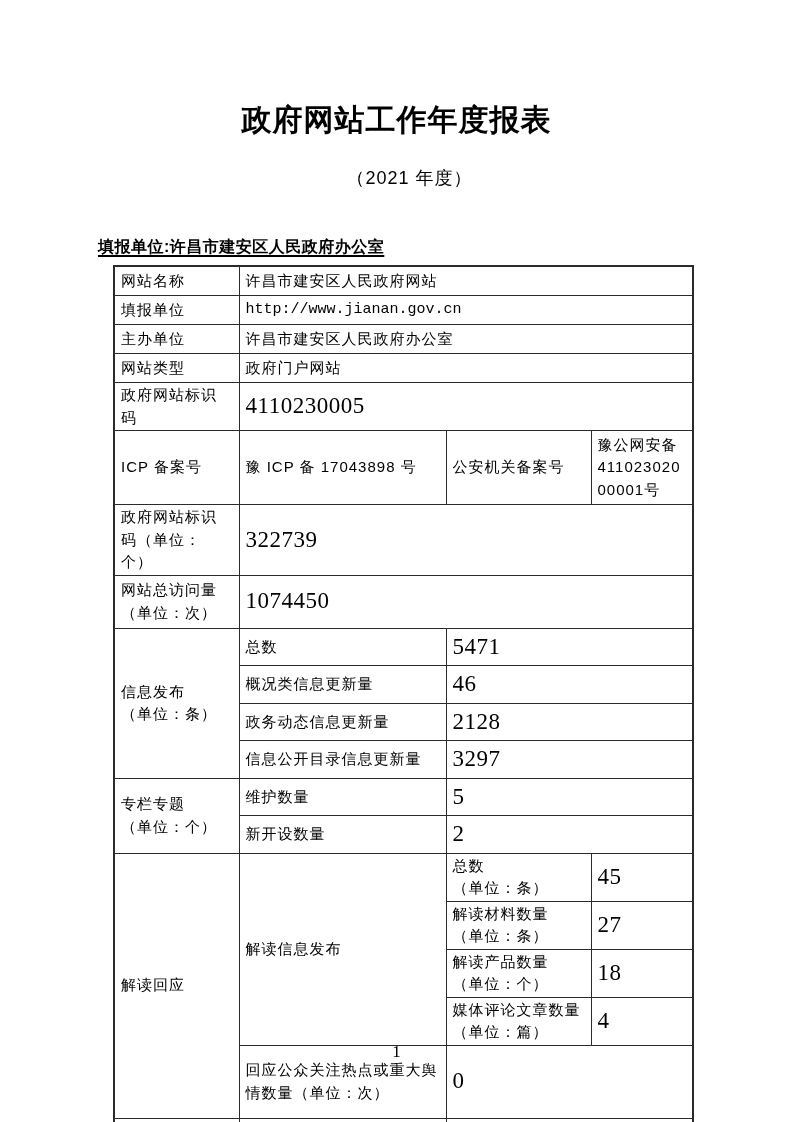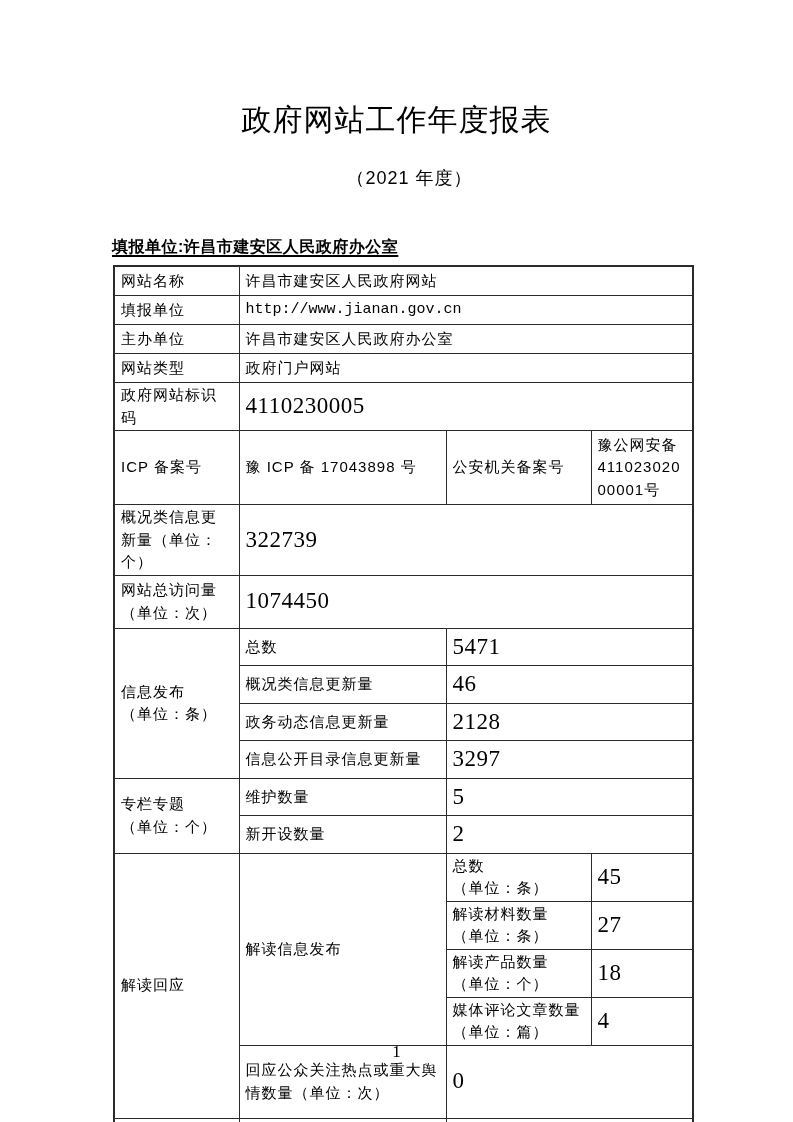--- a/index.html
+++ b/index.html
@@ -7,29 +7,29 @@
     width:793px; height:1122px;
     background:#ffffff;
     color:#000;
     font-family:"Liberation Sans", sans-serif;
     position:relative;
     overflow:hidden;
   }
   .doc-title {
     position:absolute; top:100px; left:0; width:793px;
     text-align:center;
-    font-size:30px; font-weight:normal; letter-spacing:1px;
+    font-size:30px; font-weight:bold; letter-spacing:1px;
   }
   .doc-subtitle {
     position:absolute; top:166px; left:0; width:793px;
     text-align:center;
     font-size:18px; letter-spacing:1px;padding-left:13px;
   }
   .filing-unit {
-    position:absolute; top:237px; left:112px;
+    position:absolute; top:237px; left:98px;
     font-size:16px; font-weight:bold; letter-spacing:0.5px;
     text-decoration:underline;
     text-underline-offset:3px;
     text-decoration-thickness:1.5px;
   }
   table.report {
     position:absolute; top:265px; left:113px;
     width:579px;
     border-collapse:collapse;
     table-layout:fixed;
@@ -104,21 +104,21 @@
       <td>政府网站标识码</td>
       <td colspan="3" class="num">4110230005</td>
     </tr>
     <tr class="r-icp">
       <td>ICP 备案号</td>
       <td>豫 ICP 备 17043898 号</td>
       <td>公安机关备案号</td>
       <td class="break-all">豫公网安备41102302000001号</td>
     </tr>
     <tr class="r-visit">
-      <td>概况类信息更新量（单位：个）</td>
+      <td>政府网站标识码（单位：个）</td>
       <td colspan="3" class="num">322739</td>
     </tr>
     <tr class="r-visit">
       <td>网站总访问量（单位：次）</td>
       <td colspan="3" class="num">1074450</td>
     </tr>
 
     <tr class="r-info">
       <td rowspan="4" class="two-line">
         <span>信息发布</span>

